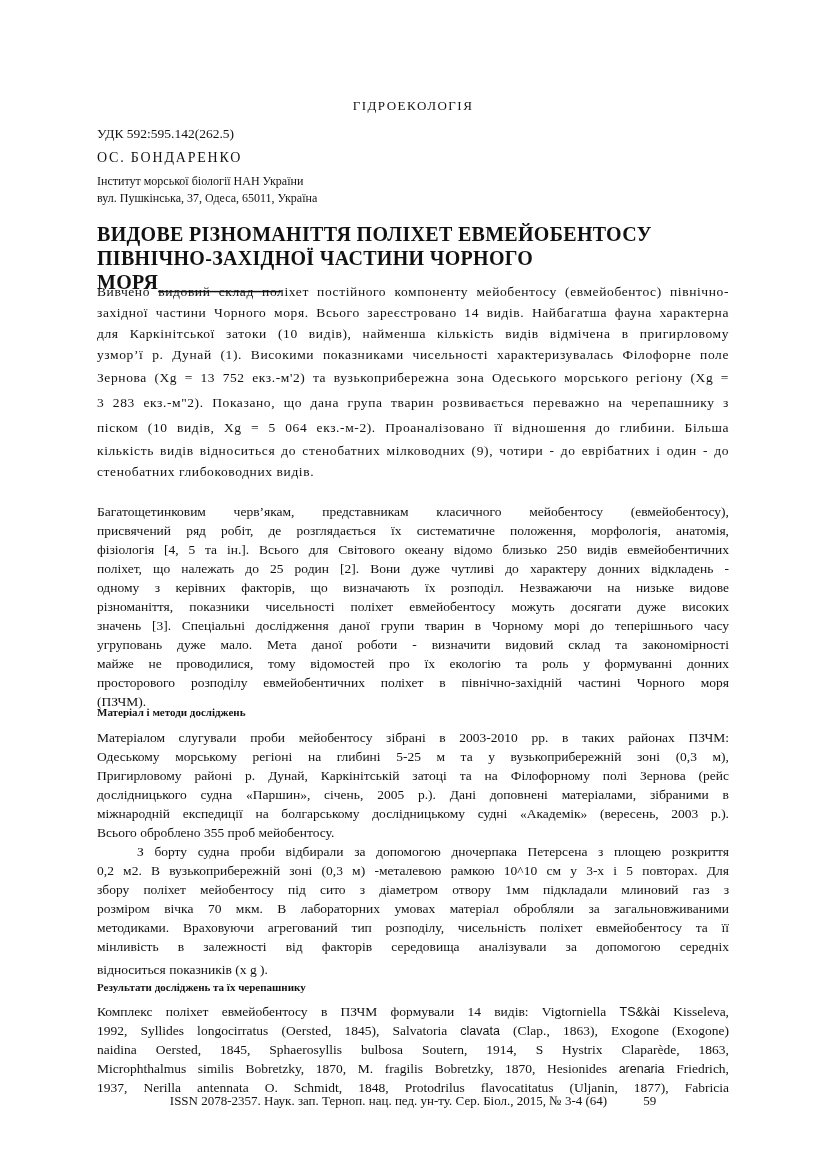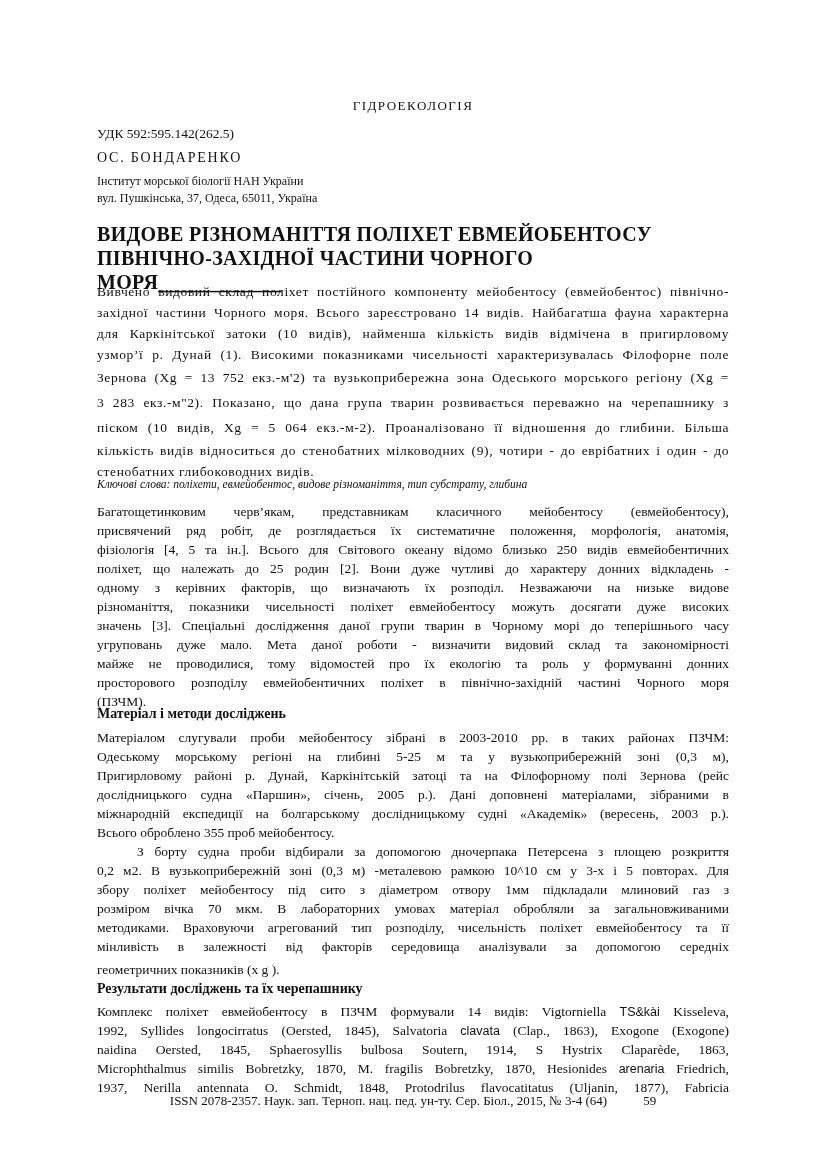--- a/index.html
+++ b/index.html
@@ -11,21 +11,21 @@
   .udk { position: absolute; top: 110px; left: 97px; font-size: 13.5px; }
   .author { position: absolute; top: 134px; left: 97px; font-size: 14px; letter-spacing: 1.8px; }
   .affil { position: absolute; left: 97px; font-size: 12px; }
   .title { position: absolute; left: 97px; top: 206px; font-weight: bold; font-size: 20px; line-height: 24px; letter-spacing: 0.3px; }
   .para { position: absolute; left: 97px; width: 632px; font-size: 13.5px; }
   .line { display: block; text-align: justify; text-align-last: justify; white-space: nowrap; height: 19px; line-height: 19px; }
   .line.last { text-align-last: left; }
   .abs .line { height: 21px; line-height: 21px; letter-spacing: 0.6px; }
   .abs .line.tall { height: 25px; line-height: 25px; }
   .keywords { position: absolute; left: 97px; top: 462px; font-style: italic; font-size: 11.5px; }
-  .heading { position: absolute; left: 97px; font-weight: bold; font-size: 14px; }
+  .heading { position: absolute; left: 97px; font-weight: bold; font-size: 11px; }
   .indent { padding-left: 40px; }
   .sans { font-family: "Liberation Sans", "DejaVu Sans", sans-serif; font-size: 12.5px; }
   .footer { position: absolute; left: 97px; width: 632px; top: 1077px; font-size: 13px; text-align: center; }
   .footer .pg { margin-left: 36px; }
 </style>
 </head>
 <body>
 
 <div class="page">
 
@@ -45,21 +45,20 @@
     <span class="line">західної частини Чорного моря. Всього зареєстровано 14 видів. Найбагатша фауна характерна</span>
     <span class="line">для Каркінітської затоки (10 видів), найменша кількість видів відмічена в пригирловому</span>
     <span class="line">узмор’ї р. Дунай (1). Високими показниками чисельності характеризувалась Філофорне поле</span>
     <span class="line tall">Зернова (Xg = 13 752 екз.-м'2) та вузькоприбережна зона Одеського морського регіону (Xg =</span>
     <span class="line tall">3 283 екз.-м"2). Показано, що дана група тварин розвивається переважно на черепашнику з</span>
     <span class="line tall">піском (10 видів, Xg = 5 064 екз.-м-2). Проаналізовано її відношення до глибини. Більша</span>
     <span class="line">кількість видів відноситься до стенобатних мілководних (9), чотири - до еврібатних і один - до</span>
     <span class="line last">стенобатних глибоководних видів.</span>
   </div>
 
-  <div class="keywords">Ключові слова: поліхети, евмейобентос, видове різноманіття, тип субстрату, глибина</div>
 
   <div class="para" style="top:486px">
     <span class="line">Багатощетинковим черв’якам, представникам класичного мейобентосу (евмейобентосу),</span>
     <span class="line">присвячений ряд робіт, де розглядається їх систематичне положення, морфологія, анатомія,</span>
     <span class="line">фізіологія [4, 5 та ін.]. Всього для Світового океану відомо близько 250 видів евмейобентичних</span>
     <span class="line">поліхет, що належать до 25 родин [2]. Вони дуже чутливі до характеру донних відкладень -</span>
     <span class="line">одному з керівних факторів, що визначають їх розподіл. Незважаючи на низьке видове</span>
     <span class="line">різноманіття, показники чисельності поліхет евмейобентосу можуть досягати дуже високих</span>
     <span class="line">значень [3]. Спеціальні дослідження даної групи тварин в Чорному морі до теперішнього часу</span>
     <span class="line">угруповань дуже мало. Мета даної роботи - визначити видовий склад та закономірності</span>
@@ -79,21 +78,21 @@
     <span class="line last">Всього оброблено 355 проб мейобентосу.</span>
   </div>
 
   <div class="para" style="top:826px">
     <span class="line indent">З борту судна проби відбирали за допомогою дночерпака Петерсена з площею розкриття</span>
     <span class="line">0,2 м2. В вузькоприбережній зоні (0,3 м) -металевою рамкою 10^10 см у 3-х і 5 повторах. Для</span>
     <span class="line">збору поліхет мейобентосу під сито з діаметром отвору 1мм підкладали млиновий газ з</span>
     <span class="line">розміром вічка 70 мкм. В лабораторних умовах матеріал обробляли за загальновживаними</span>
     <span class="line">методиками. Враховуючи агрегований тип розподілу, чисельність поліхет евмейобентосу та її</span>
     <span class="line">мінливість в залежності від факторів середовища аналізували за допомогою середніх</span>
-    <span class="line last" style="margin-top:4px">геометричних показників (x g ).</span>
+    <span class="line last" style="margin-top:4px">відноситься показників (x g ).</span>
   </div>
 
   <div class="heading" style="top:965px">Результати досліджень та їх черепашнику</div>
 
   <div class="para" style="top:986px">
     <span class="line"><span>Комплекс поліхет евмейобентосу в ПЗЧМ формували 14 видів: Vigtorniella </span><span class="sans">TS&amp;kài</span><span> Kisseleva,</span></span>
     <span class="line"><span>1992, Syllides longocirratus (Oersted, 1845), Salvatoria </span><span class="sans">clavata</span><span> (Clap., 1863), Exogone (Exogone)</span></span>
     <span class="line"><span>naidina Oersted, 1845, Sphaerosyllis bulbosa Soutern, 1914, S Hystrix Claparède, 1863,</span></span>
     <span class="line"><span>Microphthalmus similis Bobretzky, 1870, M. fragilis Bobretzky, 1870, Hesionides </span><span class="sans">arenaria</span><span> Friedrich,</span></span>
     <span class="line"><span>1937, Nerilla antennata O. Schmidt, 1848, Protodrilus flavocatitatus (Uljanin, 1877), Fabricia</span></span>

